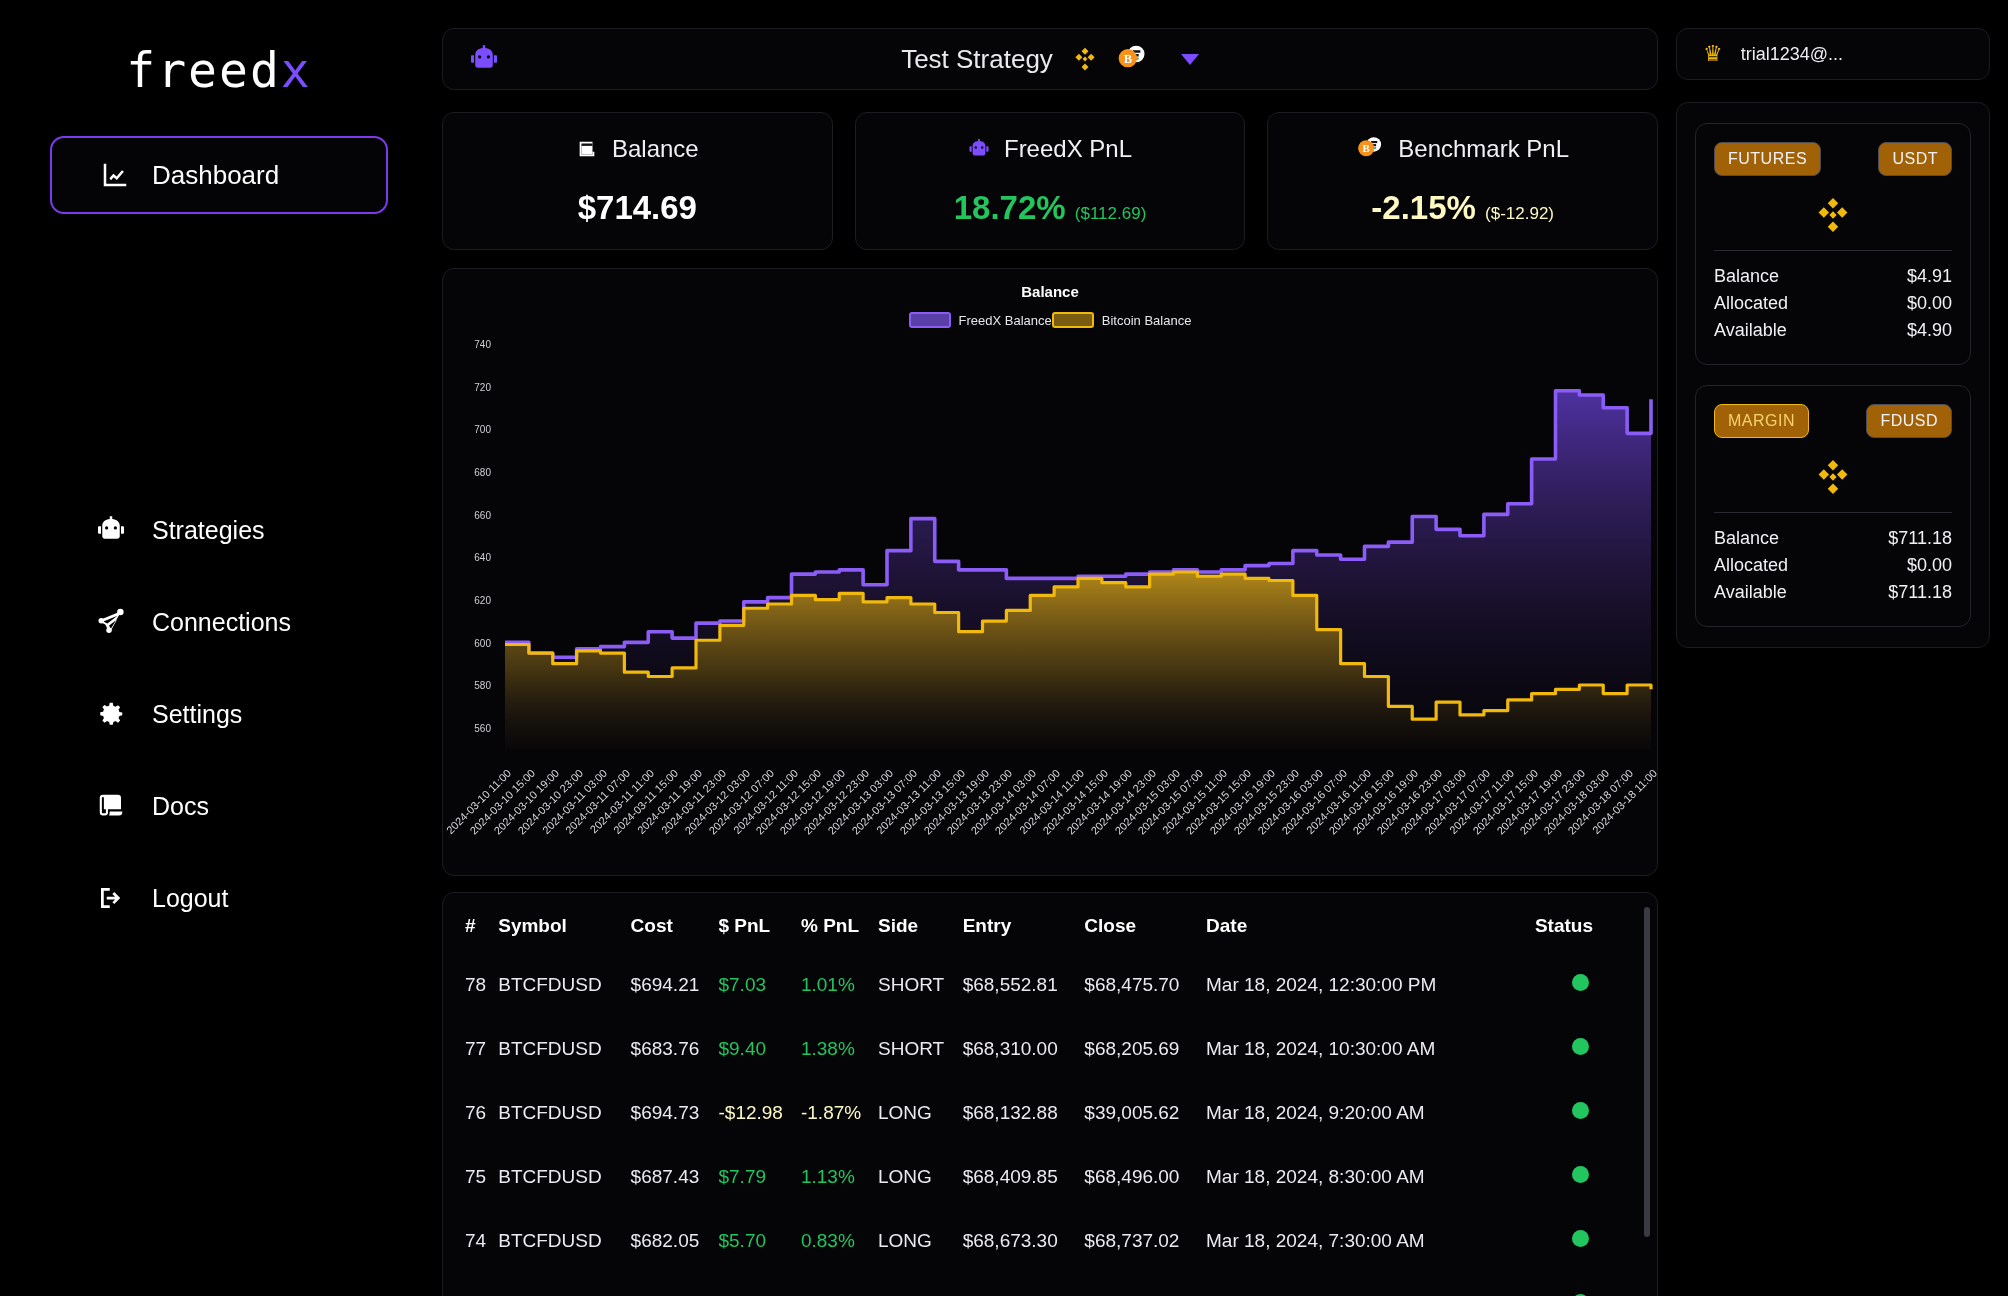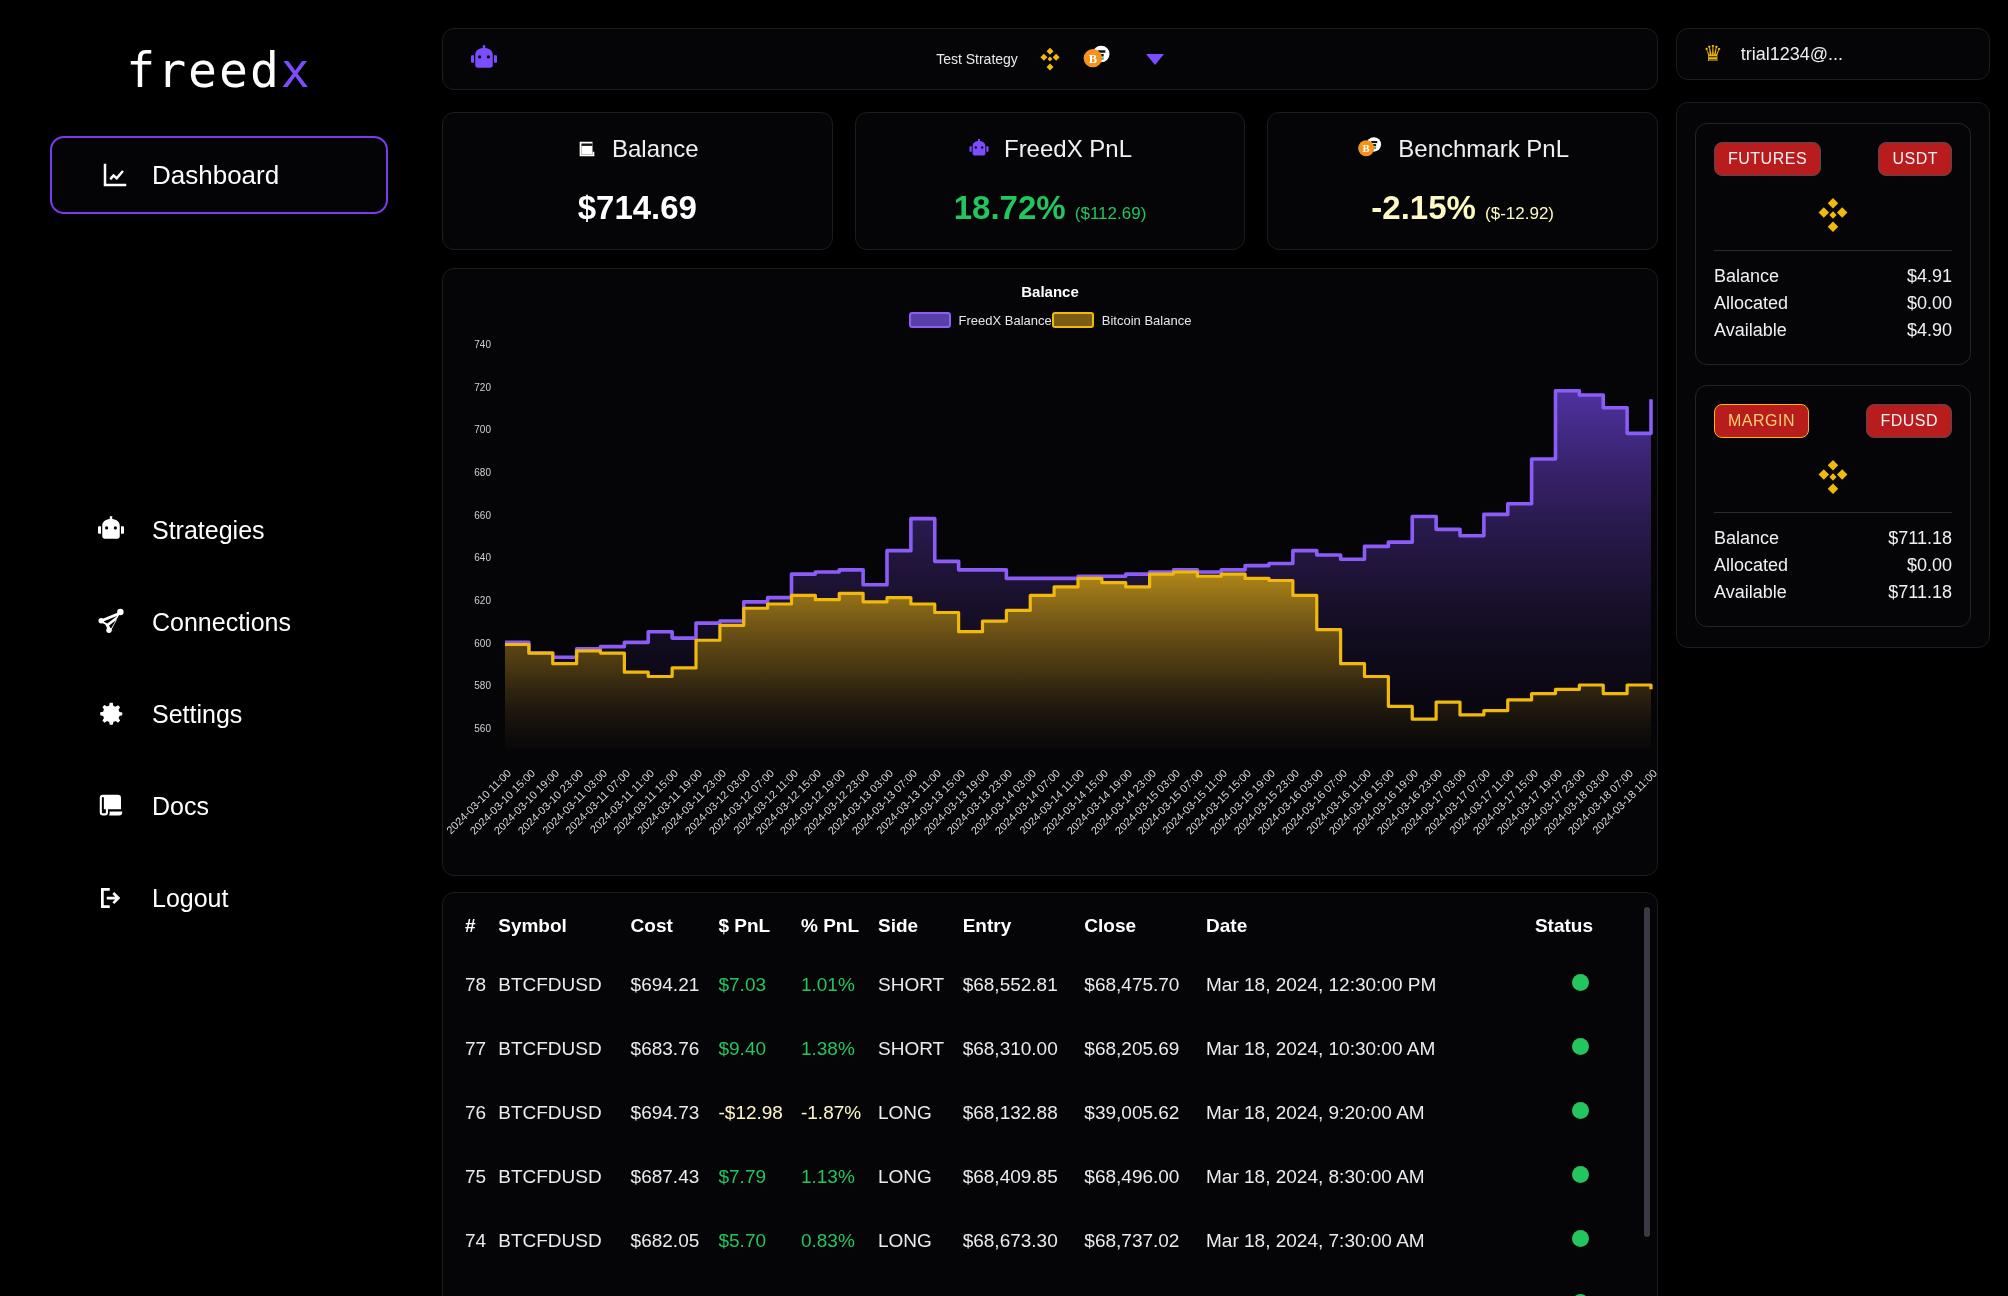--- a/index.html
+++ b/index.html
@@ -29,21 +29,21 @@
   .ico svg { width:30px; height:30px; display:block; fill:#fff; }
 
   
   .center { width:1230px; flex:0 0 1230px; padding:28px 10px 0 4px; }
   .panel { background:#050507; border:1px solid #1c1c22; border-radius:12px; }
 
   .topbar { height:62px; display:flex; align-items:center; position:relative; padding:0 26px; }
   .topbar .bot { width:30px; height:30px; }
   .topbar .mid { position:absolute; left:0; right:0; display:flex; align-items:center;
                  justify-content:center; gap:18px; pointer-events:none; }
-  .topbar .strategy-name { font-size:14px; color:#e9e9ee; }
+  .topbar .strategy-name { font-size:26px; color:#e9e9ee; }
   .coin-pair { display:flex; align-items:center; }
   .caret { width:0;height:0;border-left:9px solid transparent;border-right:9px solid transparent;
            border-top:11px solid #7c4dff; margin-left:16px; }
 
   .cards { display:flex; gap:22px; margin-top:22px; }
   .card { flex:1; height:138px; display:flex; flex-direction:column; align-items:center;
           justify-content:center; gap:26px; }
   .card-head { display:flex; align-items:center; gap:14px; font-size:24px; color:#f0f0f5; }
   .card-val { font-size:33px; font-weight:700; }
   .card-val .pct { font-weight:700; }
@@ -76,21 +76,21 @@
   
   .right { width:340px; flex:0 0 340px; padding:28px 18px 0 8px; }
   .userbar { height:52px; display:flex; align-items:center; gap:18px; padding:0 26px; }
   .userbar .email { font-size:18px; color:#ececf2; }
   .crown { color:#f0b90b; font-size:22px; }
   .acct-wrap { margin-top:22px; padding:20px 18px; }
   .acct { border:1px solid #23232b; border-radius:12px; padding:18px 18px 20px;
           margin-bottom:20px; }
   .acct:last-child { margin-bottom:0; }
   .acct-top { display:flex; justify-content:space-between; align-items:center; }
-  .pill { font-size:16px; padding:7px 13px; border-radius:8px; background:#b91c1c;
+  .pill { font-size:16px; padding:7px 13px; border-radius:8px; background:#a16207;
           border:1px solid #4c4c57; color:#f2f2f7; letter-spacing:.5px; }
   .pill.gold { border-color:#f0b90b; color:#f6d271; }
   .bnb { display:flex; justify-content:center; margin:18px 0 14px; }
   .hr { height:1px; background:#2a2a33; margin:10px 0 12px; }
   .row { display:flex; justify-content:space-between; font-size:18px; padding:3px 0; color:#f0f0f5; }
   .row .v { font-weight:400; }
 </style>
 </head>
 <body>
 

